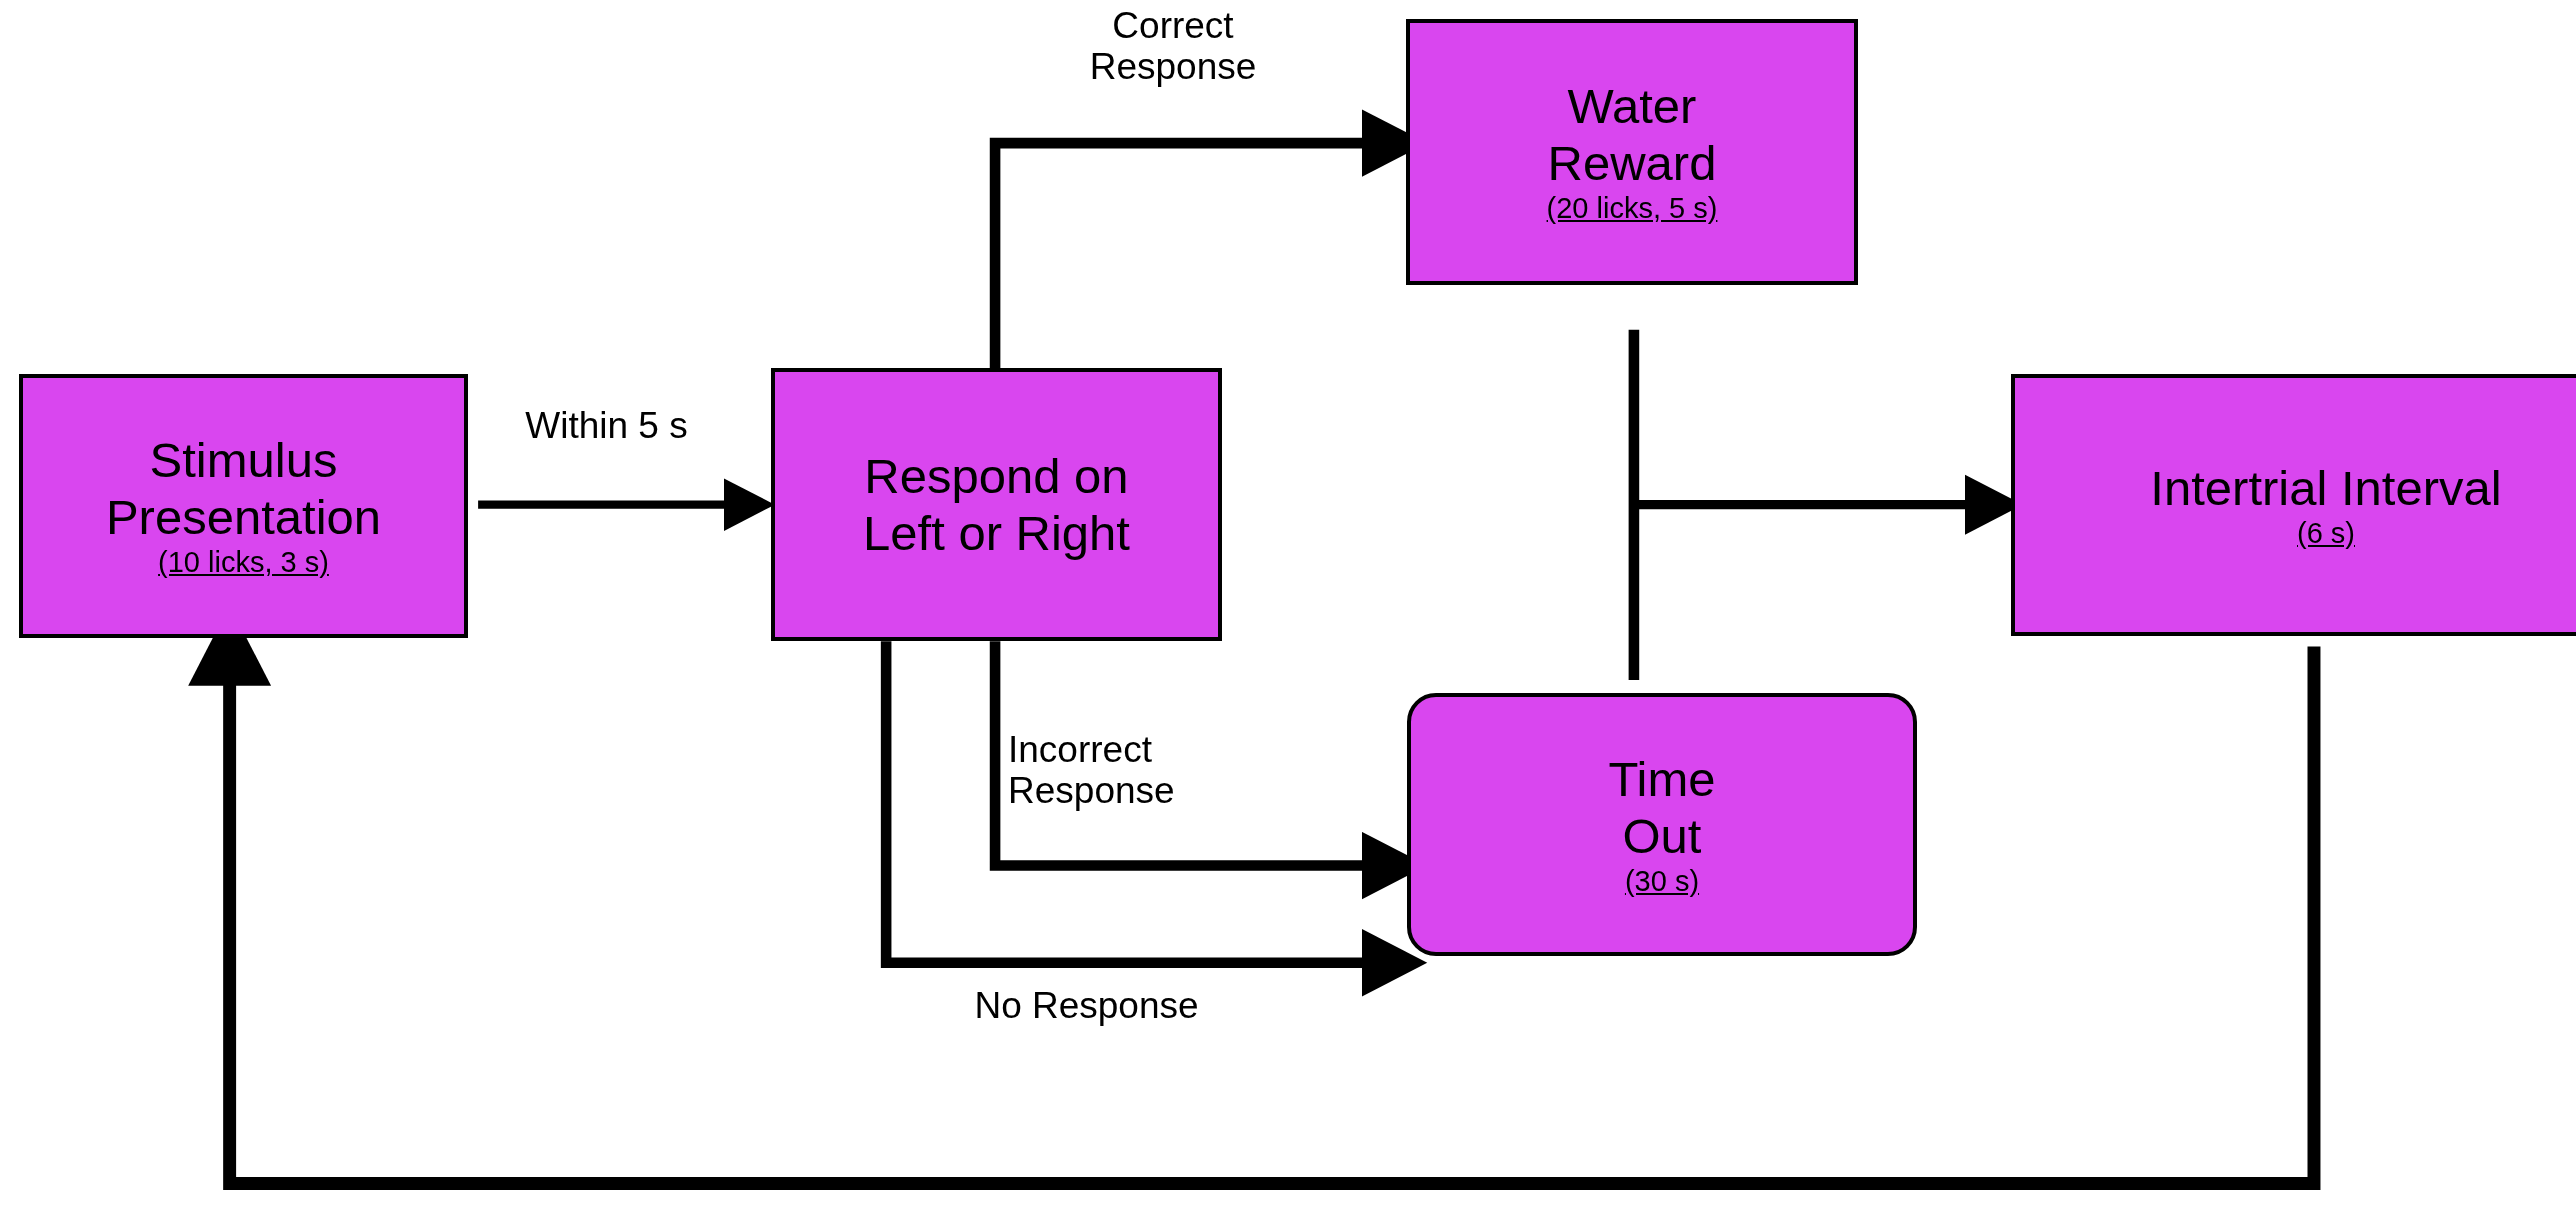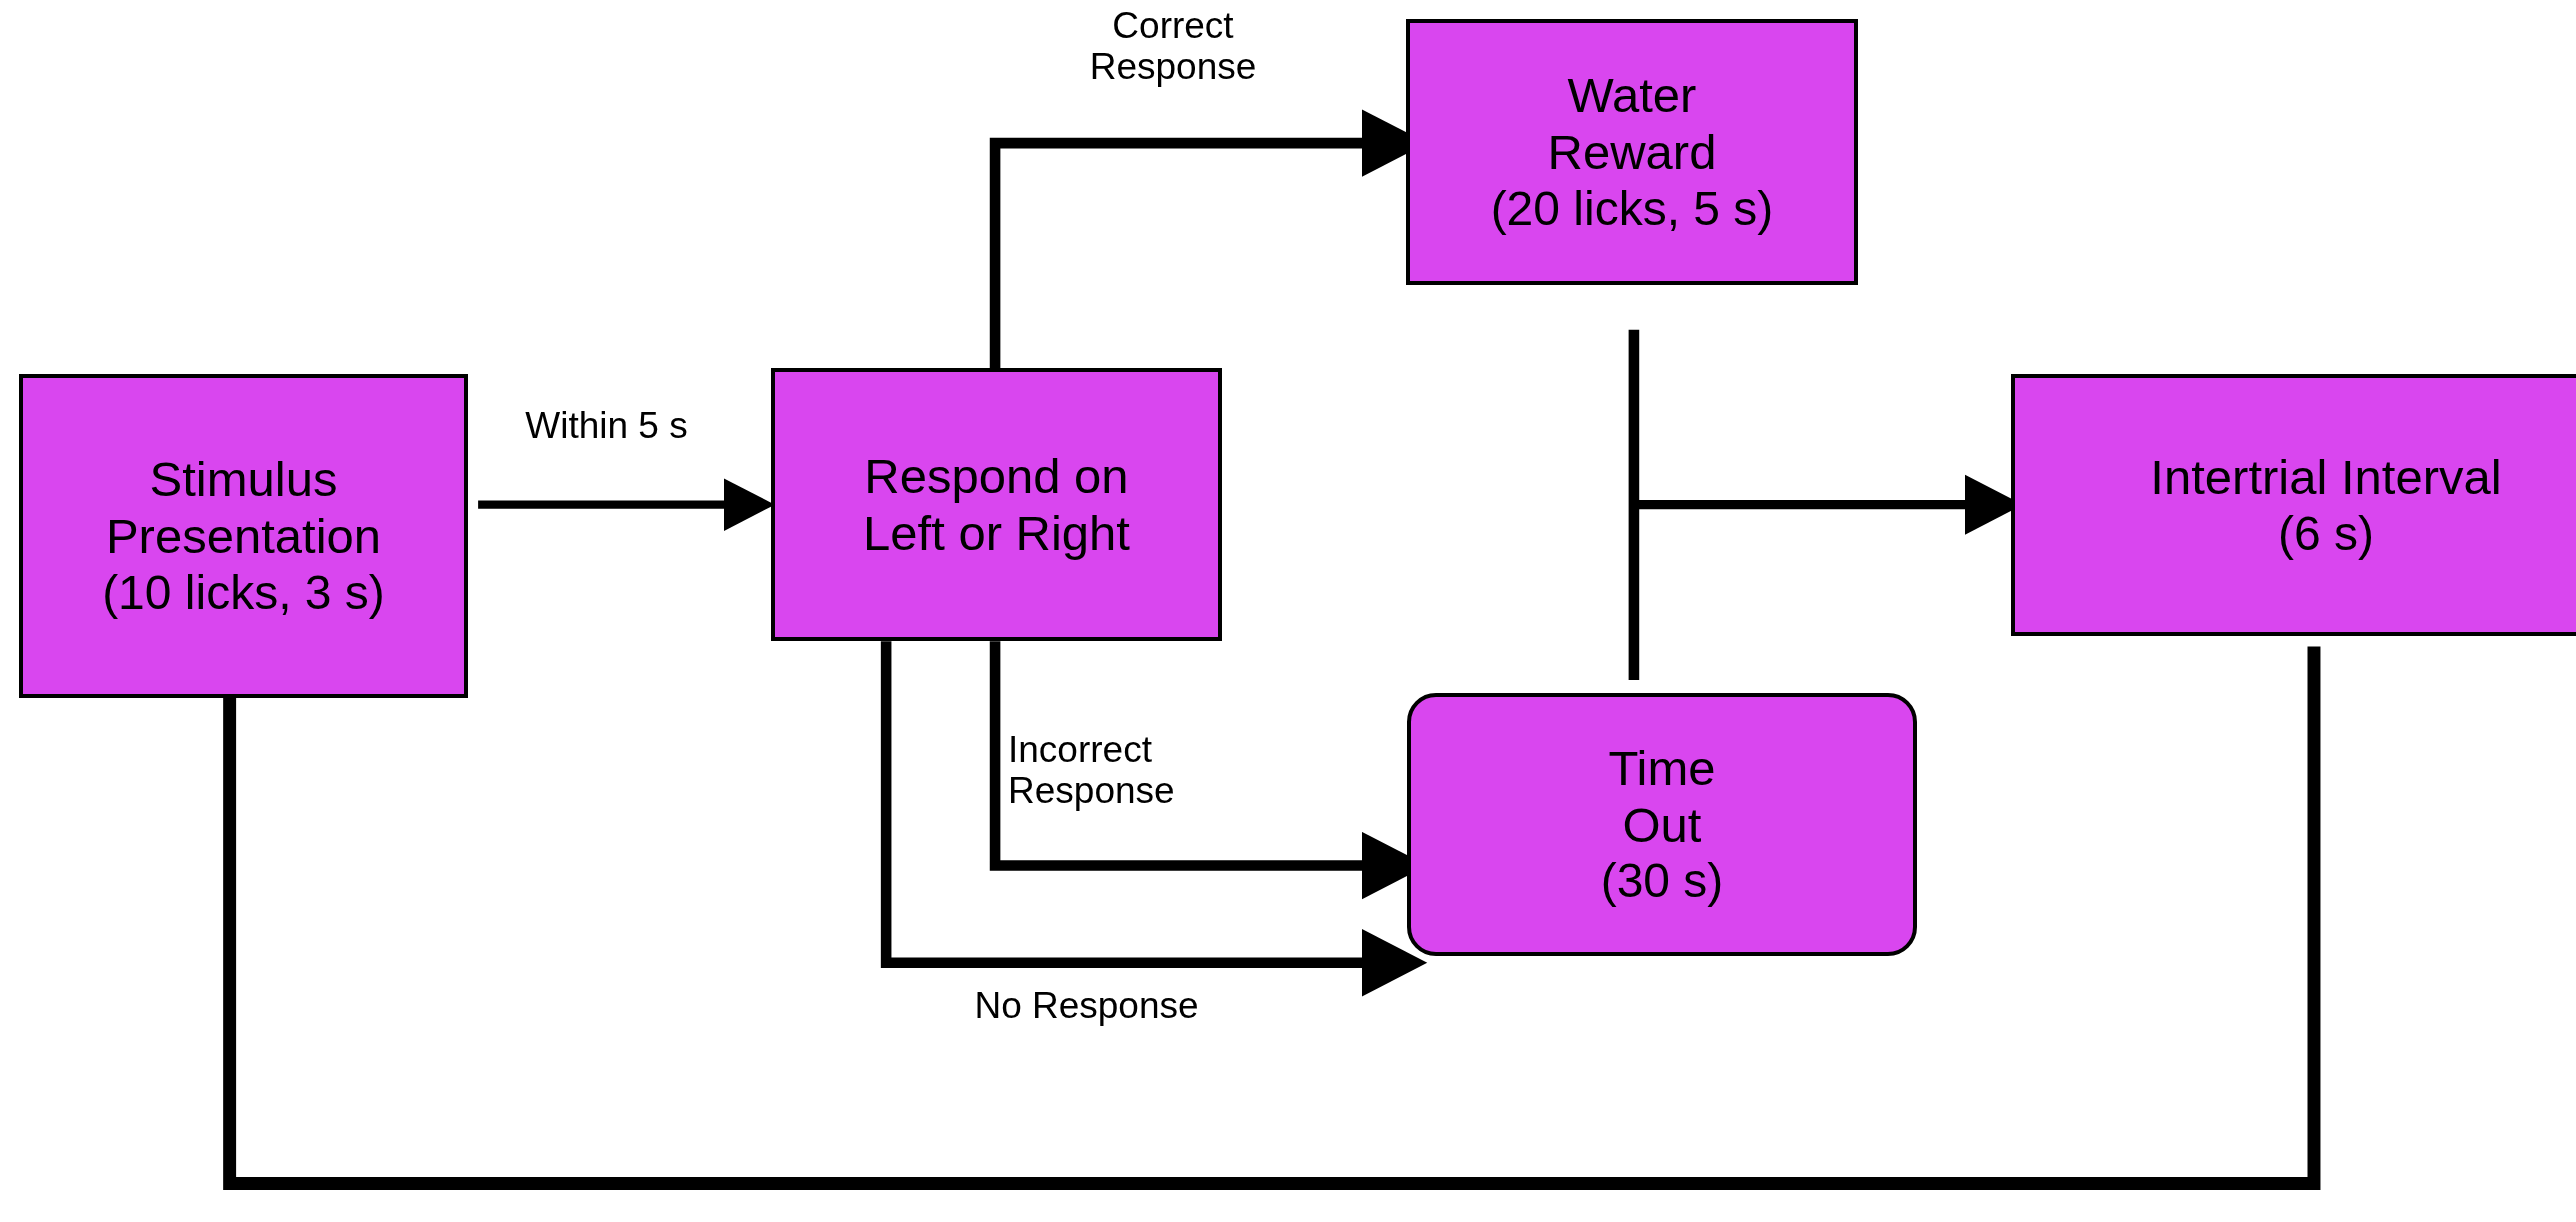--- a/index.html
+++ b/index.html
@@ -36,21 +36,22 @@
   }
   .node-line {
     display: block;
     line-height: 1.16;
     white-space: nowrap;
   }
   .node-title {
     font-size: 49px;
   }
   .node-sub {
-    font-size: 48px;
+    font-size: 29px;
+    text-decoration: underline;
   }
   .edge-label {
     position: absolute;
     color: #000000;
     text-align: center;
     line-height: 1.1;
     white-space: nowrap;
     font-size: 37px;
   }
   .edge-label .lbl-line { display: block; }
@@ -89,21 +90,21 @@
     <g>
       <path d="M 2775 560 L 2775 1155" stroke="#000000" stroke-width="18" fill="none"></path>
       <path d="M 2775 857 L 3340 857" stroke="#000000" stroke-width="16" fill="none" marker-end="url(#ah-right)"></path>
     </g>
 
     <g>
       <path d="M 3930 1098 L 3930 2010 L 390 2010 L 390 1160" stroke="#000000" stroke-width="22" fill="none" marker-end="url(#ah-up)"></path>
     </g>
   </svg>
 
-  <div class="node" id="node-stimulus" style="left:19px; top:374px; width:449px; height:324px;">
+  <div class="node" id="node-stimulus" style="left:19px; top:374px; width:449px; height:264px;">
     <span class="node-line node-title">Stimulus</span>
     <span class="node-line node-title">Presentation</span>
     <span class="node-line node-sub">(10 licks, 3 s)</span>
   </div>
 
   <div class="node" id="node-respond" style="left:771px; top:368px; width:451px; height:273px;">
     <span class="node-line node-title">Respond  on</span>
     <span class="node-line node-title">Left or Right</span>
   </div>
 

